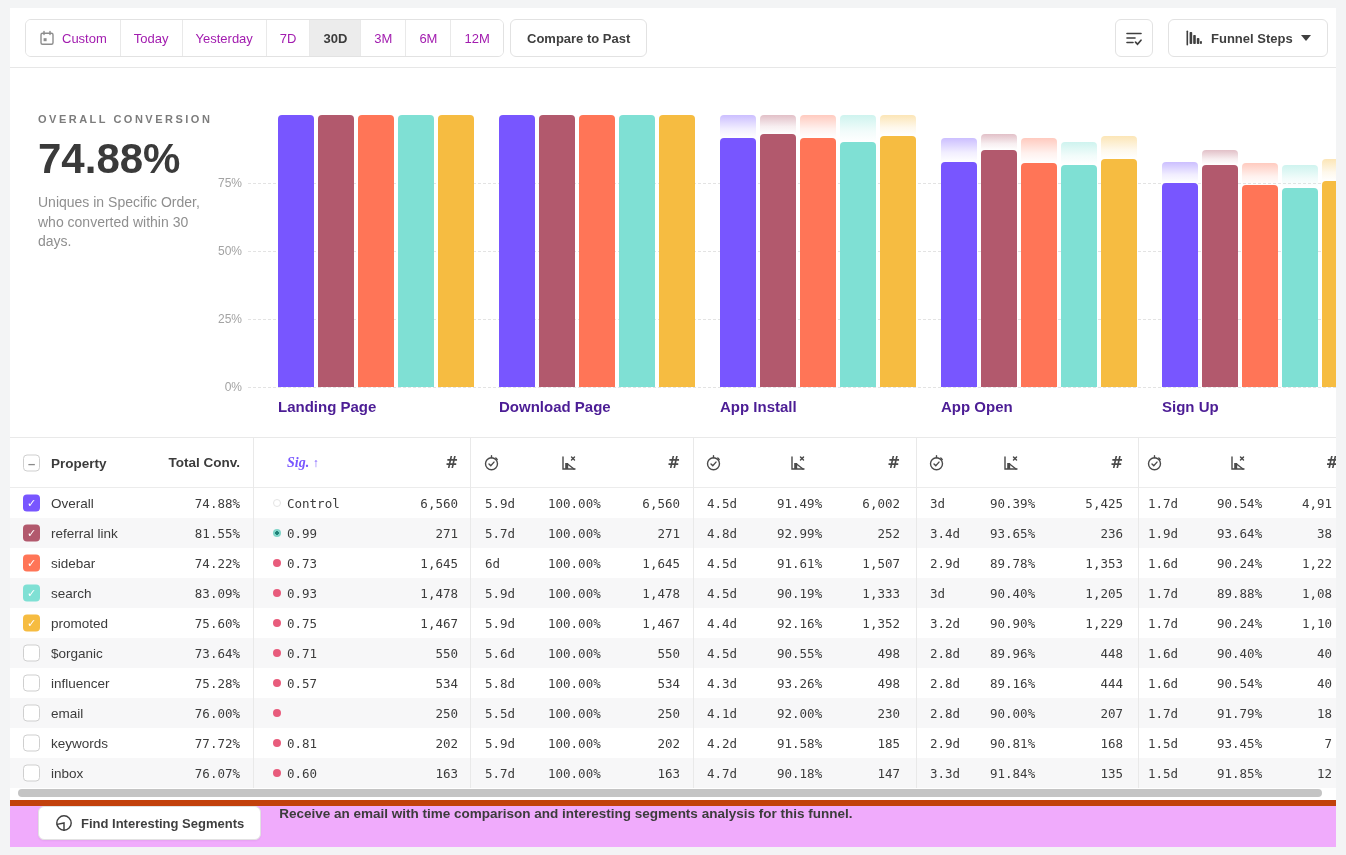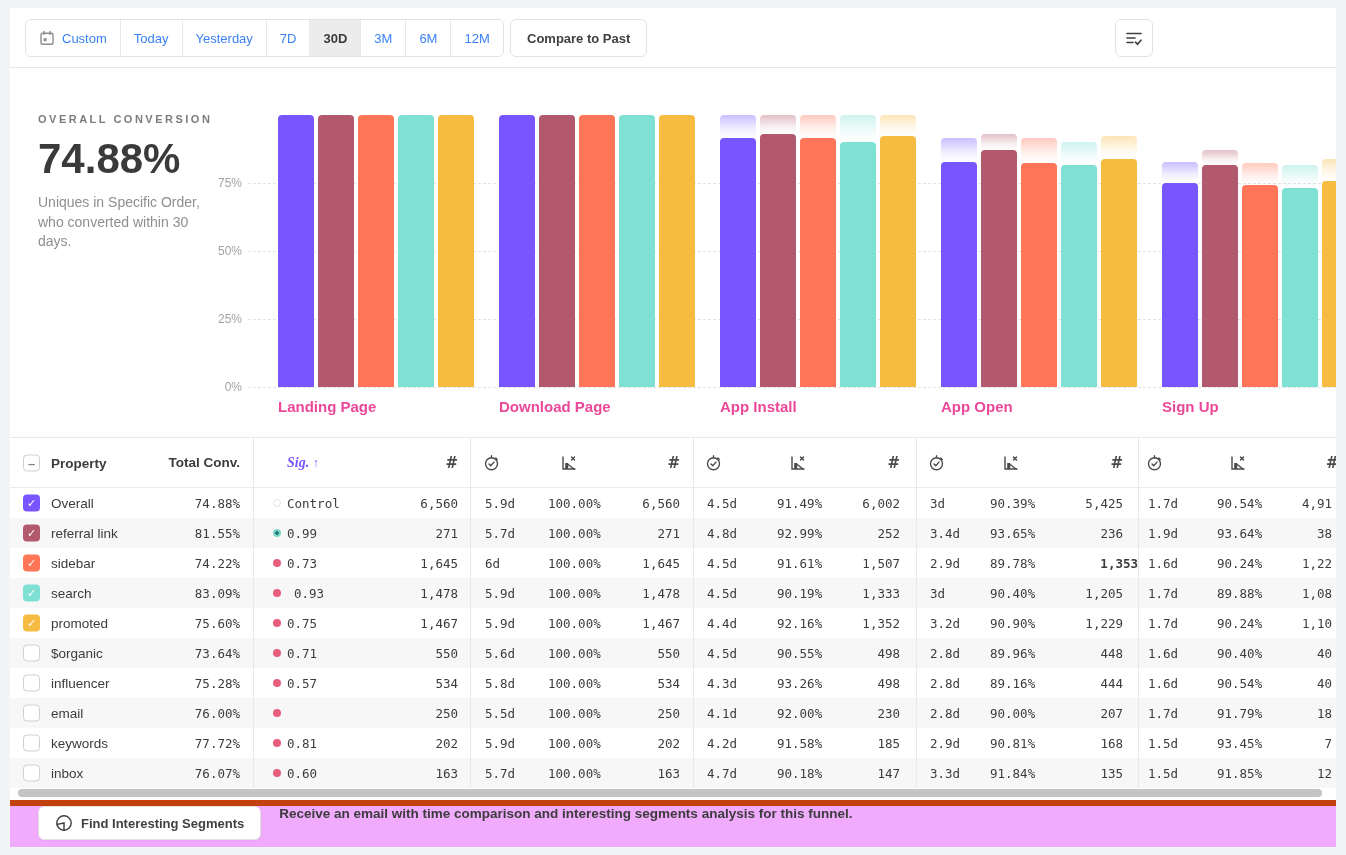--- a/index.html
+++ b/index.html
@@ -2,21 +2,21 @@
 <html><head>
 <meta charset="utf-8">
 <style>
   * { margin:0; padding:0; box-sizing:border-box; }
   html,body { width:1346px; height:855px; background:#f3f4f5; font-family:"Liberation Sans", sans-serif; overflow:hidden; }
   .canvas { position:absolute; left:10px; top:8px; width:1326px; height:839px; background:#fff; overflow:hidden; }
 
   
   .toolbar { position:absolute; left:0; top:0; width:100%; height:60px; background:#fff; border-bottom:1px solid #e7e7e7; }
   .seg { position:absolute; left:15px; top:11px; height:38px; display:flex; border:1px solid #e2e2e2; border-radius:6px; overflow:hidden; background:#fff; }
-  .seg-btn { display:flex; align-items:center; gap:7px; padding:0 13px; font-size:13px; color:#3b82f6; border-left:1px solid #e9e9e9; cursor:pointer; white-space:nowrap; background:#fff; }
+  .seg-btn { display:flex; align-items:center; gap:7px; padding:0 13px; font-size:13px; color:#a21caf; border-left:1px solid #e9e9e9; cursor:pointer; white-space:nowrap; background:#fff; }
   .seg-btn:first-child { border-left:none; }
   .seg-btn.sel { background:#ececec; color:#3c3c3c; font-weight:bold; }
   .btn { display:inline-flex; align-items:center; gap:8px; height:38px; padding:0 16px; border:1px solid #e2e2e2; border-radius:6px; background:#fff; font-size:13px; font-weight:bold; color:#3f3f3f; cursor:pointer; }
   .cmp-btn { position:absolute; left:500px; top:11px; }
   .icon-btn { position:absolute; left:1105px; top:11px; width:38px; height:38px; padding:0; justify-content:center; }
   .funnel-btn { position:absolute; left:1158px; top:11px; }
   .caret { width:0; height:0; border-left:5px solid transparent; border-right:5px solid transparent; border-top:6px solid #3f3f3f; }
 
   
   .summary { position:absolute; left:28px; top:105px; width:175px; }
@@ -24,21 +24,21 @@
   .sum-value { font-size:42px; font-weight:bold; color:#3a3a3a; margin-top:10px; }
   .sum-desc { font-size:14px; color:#8f8f8f; line-height:1.4; margin-top:10px; }
 
   
   .chart { position:absolute; left:0; top:60px; width:1326px; height:369px; overflow:hidden; }
   .gridline { position:absolute; left:238px; right:0; height:0; border-top:1px dashed #e3e3e3; }
   .ytick { position:absolute; left:188px; width:44px; text-align:right; font-size:12px; color:#a3a3a3; transform:translateY(-50%); }
   .plot { position:absolute; left:0; top:47px; width:1326px; height:272px; }
   .bar { position:absolute; bottom:0; width:36px; border-radius:4px 4px 0 0; cursor:pointer; }
   .cap { position:absolute; width:36px; border-radius:4px 4px 0 0; }
-  .step-label { position:absolute; top:330px; font-size:15px; font-weight:bold; color:#ec4899; white-space:nowrap; }
+  .step-label { position:absolute; top:330px; font-size:15px; font-weight:bold; color:#4c1d95; white-space:nowrap; }
 
   
   .table { position:absolute; left:0; top:429px; width:1326px; height:350px; border-top:1px solid #e9e9e9; }
   .thead { position:absolute; left:0; top:0; width:100%; height:50px; border-bottom:1px solid #ececec; background:#fff; }
   .vline { position:absolute; top:0; width:0; height:350px; border-left:1px solid #e9e9e9; }
   .rows { position:absolute; left:0; top:50px; width:100%; }
   .trow { position:relative; width:100%; height:30px; background:#fff; }
   .trow.alt { background:#f7f7f8; }
   .cell { position:absolute; top:50%; transform:translateY(-50%); white-space:nowrap; }
   .mono { font-family:"DejaVu Sans Mono", monospace; font-size:12.5px; color:#3c3c3c; }
@@ -109,20 +109,33 @@
       </button>
     <button class="btn icon-btn">
       <span>
         <svg width="18" height="18" viewBox="0 0 18 18" fill="none" stroke="#3f3f3f" stroke-width="1.6" stroke-linecap="round">
           <line x1="2" y1="4.5" x2="16" y2="4.5"></line>
             <line x1="2" y1="9" x2="10" y2="9"></line>
             <line x1="2" y1="13.5" x2="8" y2="13.5"></line>
           <path d="M10.5 13.2 l2 2 l3.5 -4" stroke-width="1.7" fill="none"></path>
         </svg>
       </span>
+    </button>
+    <button class="btn funnel-btn">
+      <span>
+        <svg width="18" height="18" viewBox="0 0 18 18" fill="#3f3f3f" stroke="none">
+          <rect x="1.5" y="1.5" width="1.6" height="15" rx="0.8"></rect>
+          <rect x="4.6" y="3" width="2.6" height="12" rx="0.8"></rect>
+          <rect x="8.2" y="6" width="2.6" height="9" rx="0.8"></rect>
+          <rect x="11.8" y="9" width="2.6" height="6" rx="0.8"></rect>
+          <rect x="15.0" y="12" width="1.9" height="3" rx="0.8"></rect>
+        </svg>
+      </span>
+      <span>Funnel Steps</span>
+      <span class="caret"></span>
     </button>
   </div>
 
   <div class="summary">
     <div class="sum-label">OVERALL CONVERSION</div>
     <div class="sum-value">74.88%</div>
     <div class="sum-desc">Uniques in Specific Order, who converted within 30 days.</div>
   </div>
 
   <div class="chart" id="chart">
@@ -314,31 +327,31 @@
           <div class="cell mono" style="left: 277px;">0.73</div>
           <div class="cell mono" style="right: 878px;">1,645</div>
           <div class="cell mono" style="left: 475px;">6d</div>
           <div class="cell mono" style="left: 538px;">100.00%</div>
           <div class="cell mono" style="right: 656px;">1,645</div>
           <div class="cell mono" style="left: 697px;">4.5d</div>
           <div class="cell mono" style="left: 767px;">91.61%</div>
           <div class="cell mono" style="right: 436px;">1,507</div>
           <div class="cell mono" style="left: 920px;">2.9d</div>
           <div class="cell mono" style="left: 980px;">89.78%</div>
-          <div class="cell mono" style="right: 198px; font-weight: bold;">1,353</div>
+          <div class="cell mono" style="right: 213px;">1,353</div>
           <div class="cell mono" style="left: 1138px;">1.6d</div>
           <div class="cell mono" style="left: 1207px;">90.24%</div>
           <div class="cell mono" style="right: 4px;">1,22</div>
         </div>
         <div class="trow alt">
           <div class="checkbox checked" style="background: rgb(127, 224, 212);">✓</div>
           <div class="cell prop-label" style="left: 41px;">search</div>
           <div class="cell mono" style="right: 1096px;">83.09%</div>
           <div class="dot sig-neg"></div>
-          <div class="cell mono" style="left: 284px;">0.93</div>
+          <div class="cell mono" style="left: 277px;">0.93</div>
           <div class="cell mono" style="right: 878px;">1,478</div>
           <div class="cell mono" style="left: 475px;">5.9d</div>
           <div class="cell mono" style="left: 538px;">100.00%</div>
           <div class="cell mono" style="right: 656px;">1,478</div>
           <div class="cell mono" style="left: 697px;">4.5d</div>
           <div class="cell mono" style="left: 767px;">90.19%</div>
           <div class="cell mono" style="right: 436px;">1,333</div>
           <div class="cell mono" style="left: 920px;">3d</div>
           <div class="cell mono" style="left: 980px;">90.40%</div>
           <div class="cell mono" style="right: 213px;">1,205</div>

